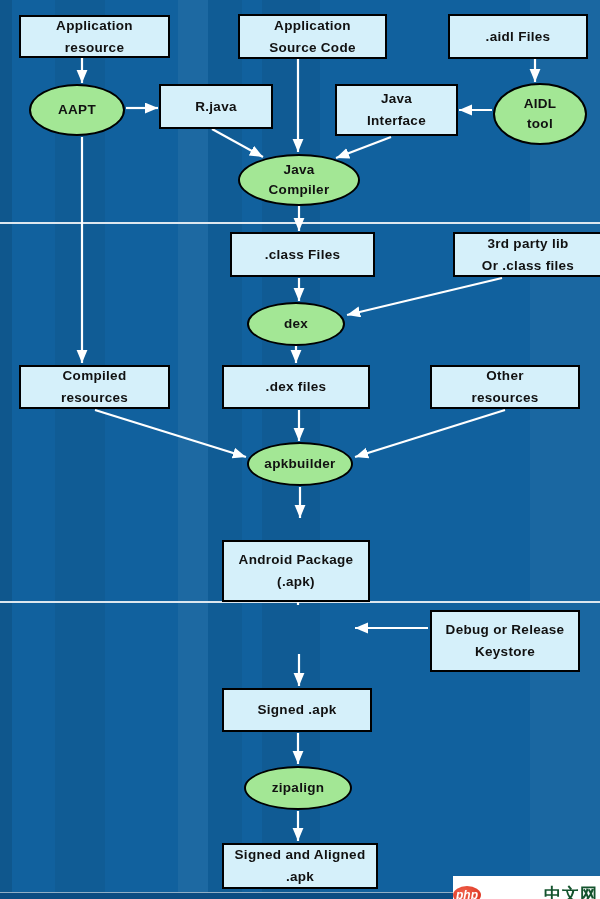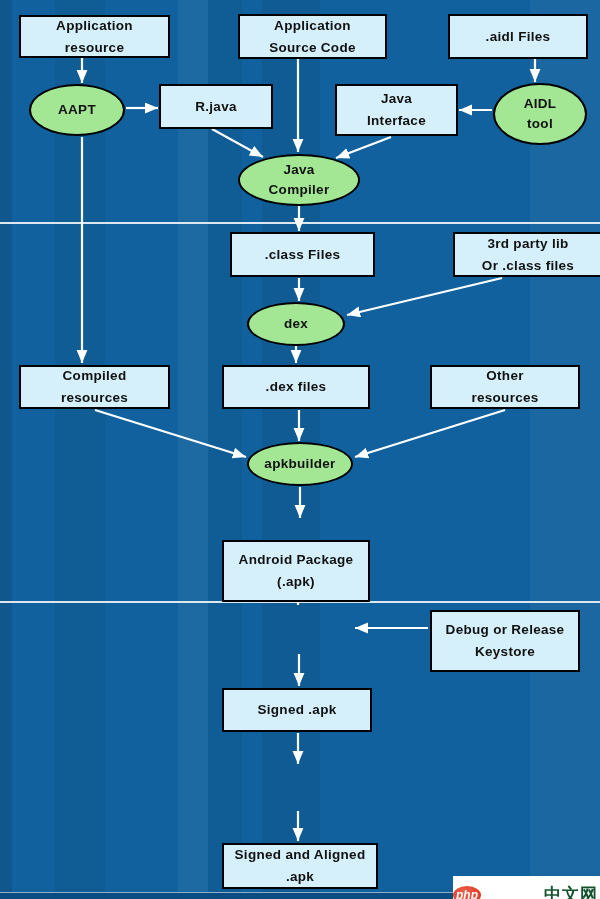--- a/index.html
+++ b/index.html
@@ -187,20 +187,24 @@
     <span>Compiler</span>
   </div>
   <div class="node ellipse" id="n-dex">
     <span>dex</span>
 
   </div>
   <div class="node ellipse" id="n-apkbuilder">
     <span>apkbuilder</span>
 
   </div>
+  <div class="node ellipse" id="n-zipalign">
+    <span>zipalign</span>
+
+  </div>
 
   <div class="bottom-bar"></div>
 
   <div class="wm-patch">
     <span class="php-badge">php</span>
     <span class="wm-text">中文网</span>
   </div>
 
 </div>
 

